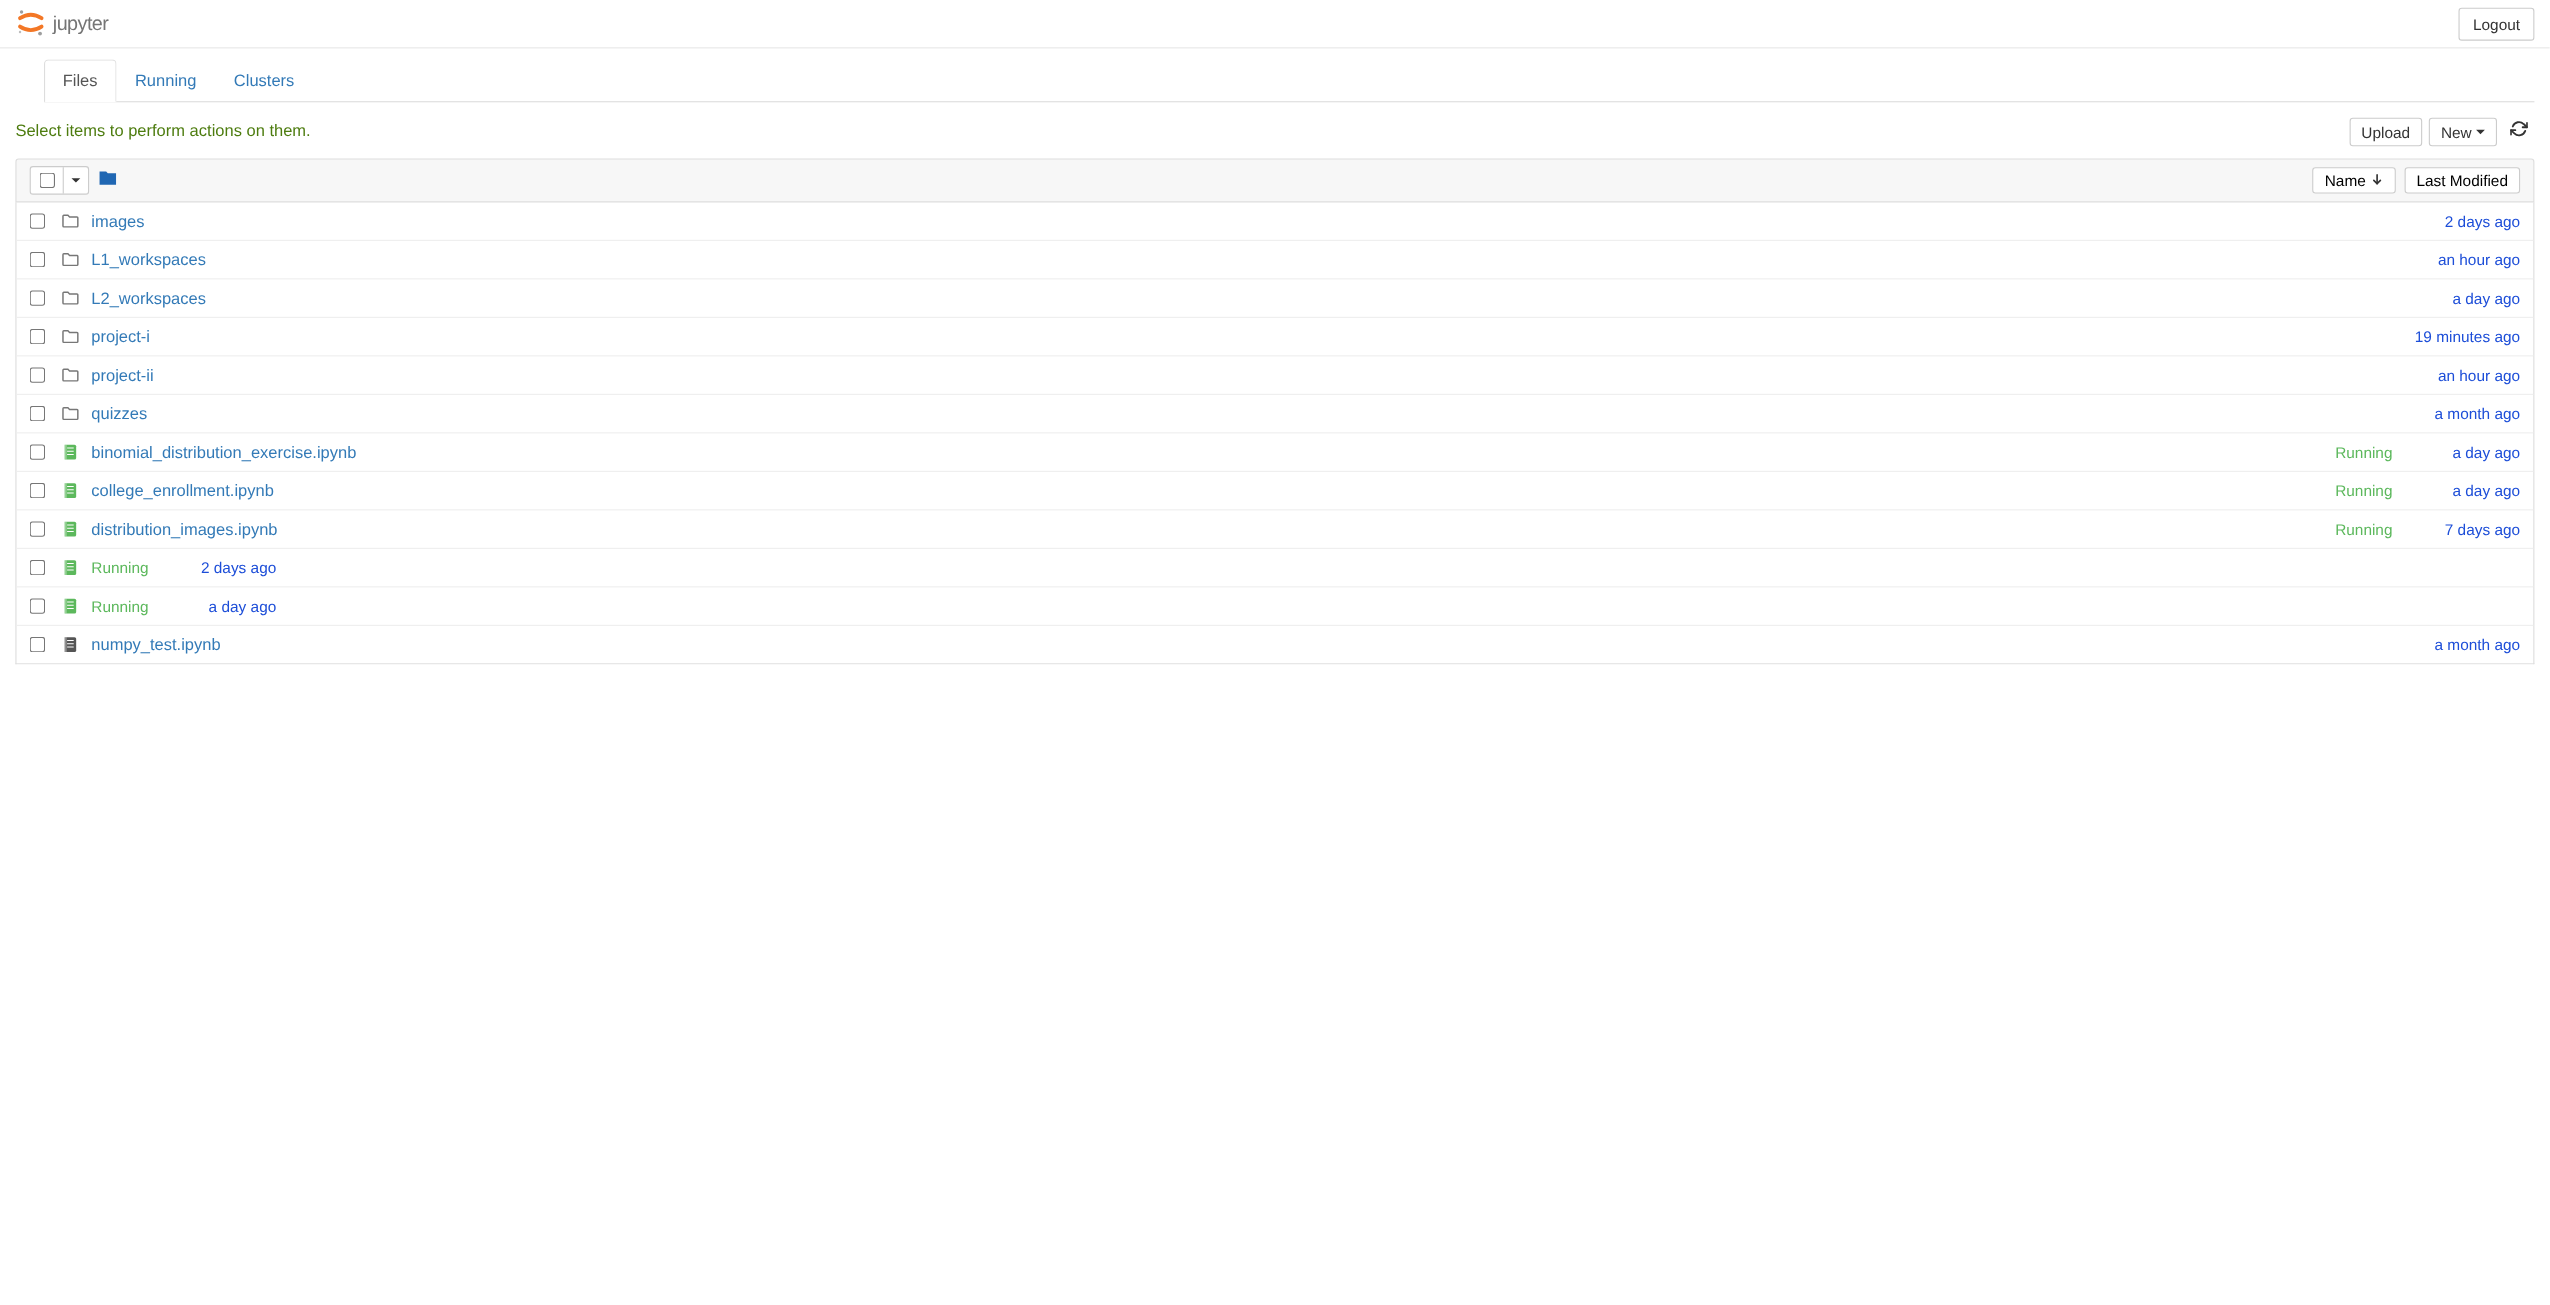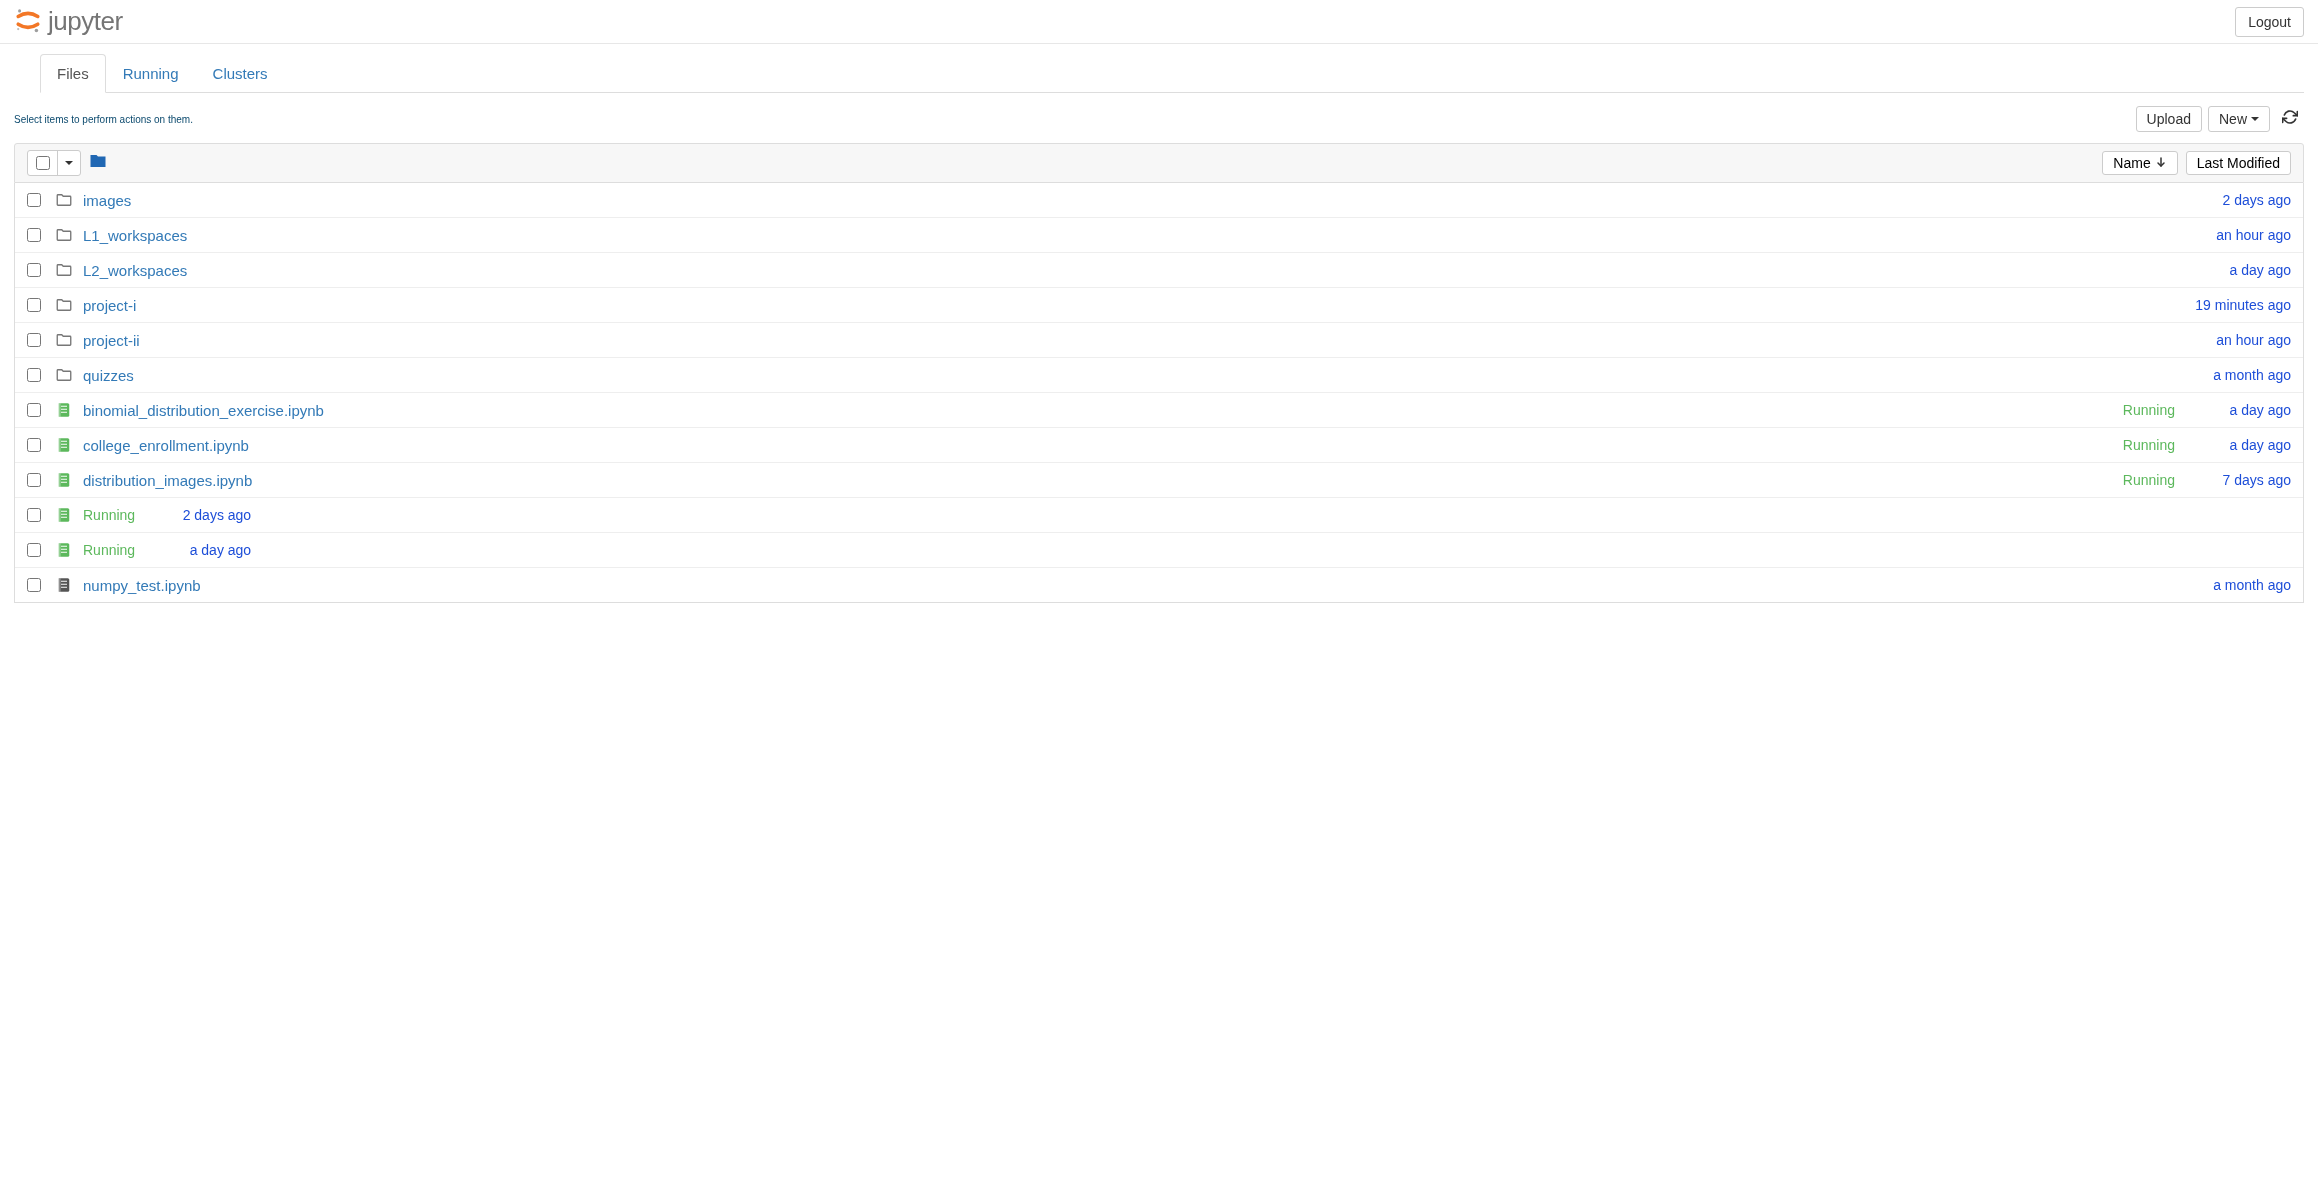--- a/index.html
+++ b/index.html
@@ -16,21 +16,21 @@
     padding: 6px 14px 6px 14px;
     border-bottom: 1px solid #e7e7e7;
   }
   .logo {
     display: flex;
     align-items: center;
     gap: 6px;
   }
   .logo-svg { width: 28px; height: 28px; }
   .logo-text {
-    font-size: 26px;
+    font-size: 18px;
     color: #757575;
     font-weight: 400;
     letter-spacing: -0.5px;
   }
   .logout-btn {
     background: #fff;
     border: 1px solid #ccc;
     border-radius: 3px;
     padding: 6px 12px;
     font-size: 14px;
@@ -64,22 +64,22 @@
     border-color: #ddd #ddd transparent;
   }
 
   .actions-row {
     display: flex;
     justify-content: space-between;
     align-items: center;
     padding: 12px 0 10px 0;
   }
   .actions-text {
-    color: #0c4a6e;
-    font-size: 10px;
+    color: #4d7c0f;
+    font-size: 15px;
   }
   .actions-right {
     display: flex;
     align-items: center;
     gap: 6px;
   }
   .btn {
     background: #fff;
     border: 1px solid #ccc;
     border-radius: 3px;

